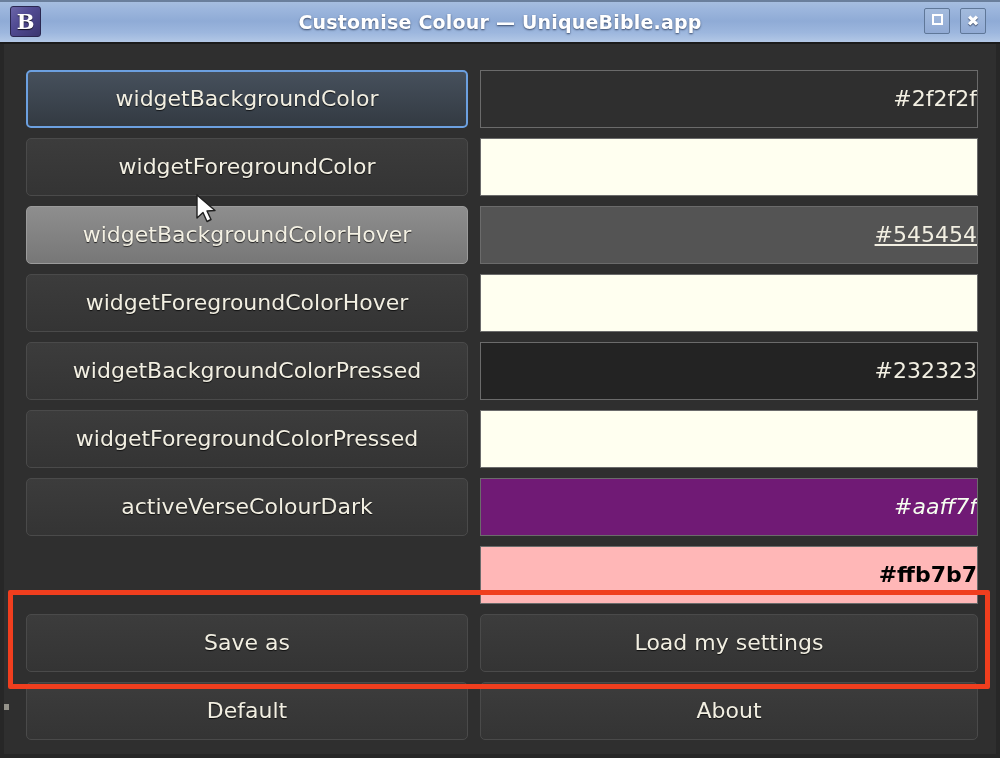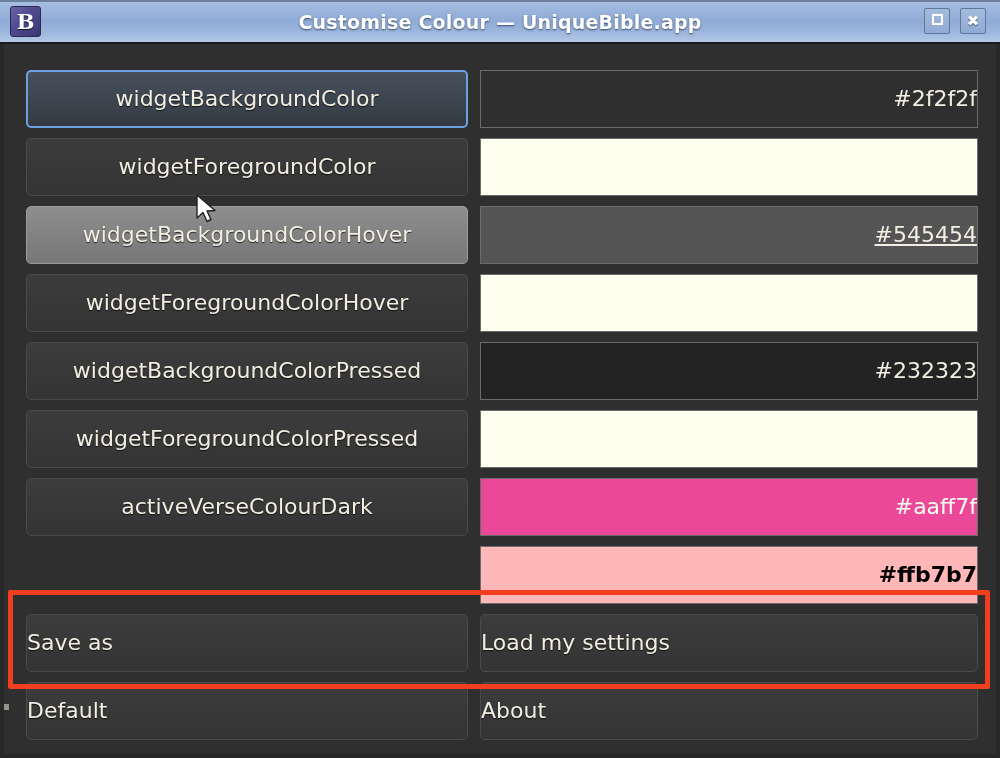--- a/index.html
+++ b/index.html
@@ -181,21 +181,21 @@
     position: absolute;
     top: 0;
     height: 58px;
     background: linear-gradient(to bottom, #3c3c3c, #343434);
     border: 1px solid #4a4a4a;
     border-radius: 5px;
     box-sizing: border-box;
     color: #f2efe2;
     font-size: 22px;
     line-height: 56px;
-    text-align: left;
+    text-align: center;
     text-shadow: 0 1px 1px rgba(0,0,0,0.75);
   }
   .action-left  { left: 22px;  width: 442px; }
   .action-right { left: 476px; width: 498px; }
 
   
   #annotation {
     position: absolute;
     left: 8px;
     top: 590px;
@@ -261,21 +261,21 @@
       <div class="value-field" style="background: rgb(35, 35, 35); color: rgb(242, 239, 226); padding-left: 40px;">#232323</div>
     </div>
 
     <div class="row" style="top:354px;">
       <div class="prop-button">widgetForegroundColorPressed</div>
       <div class="value-field" style="background: rgb(255, 255, 240); color: rgb(255, 255, 240);">#fffff0</div>
     </div>
 
     <div class="row" style="top:422px;">
       <div class="prop-button">activeVerseColourDark</div>
-      <div class="value-field" style="background: #ec4899; color: rgb(246, 255, 240);">#aaff7f</div>
+      <div class="value-field" style="background: #701a75; color: rgb(246, 255, 240); font-style: italic;">#aaff7f</div>
     </div>
 
     <div class="row" style="top:490px;">
       <div class="value-field" style="background: rgb(255, 183, 183); color: #000000; font-weight: bold;">#ffb7b7</div>
     </div>
 
     <div class="row" style="top:558px;">
       <div class="action-button action-left">Save as</div>
       <div class="action-button action-right">Load my settings</div>
     </div>

